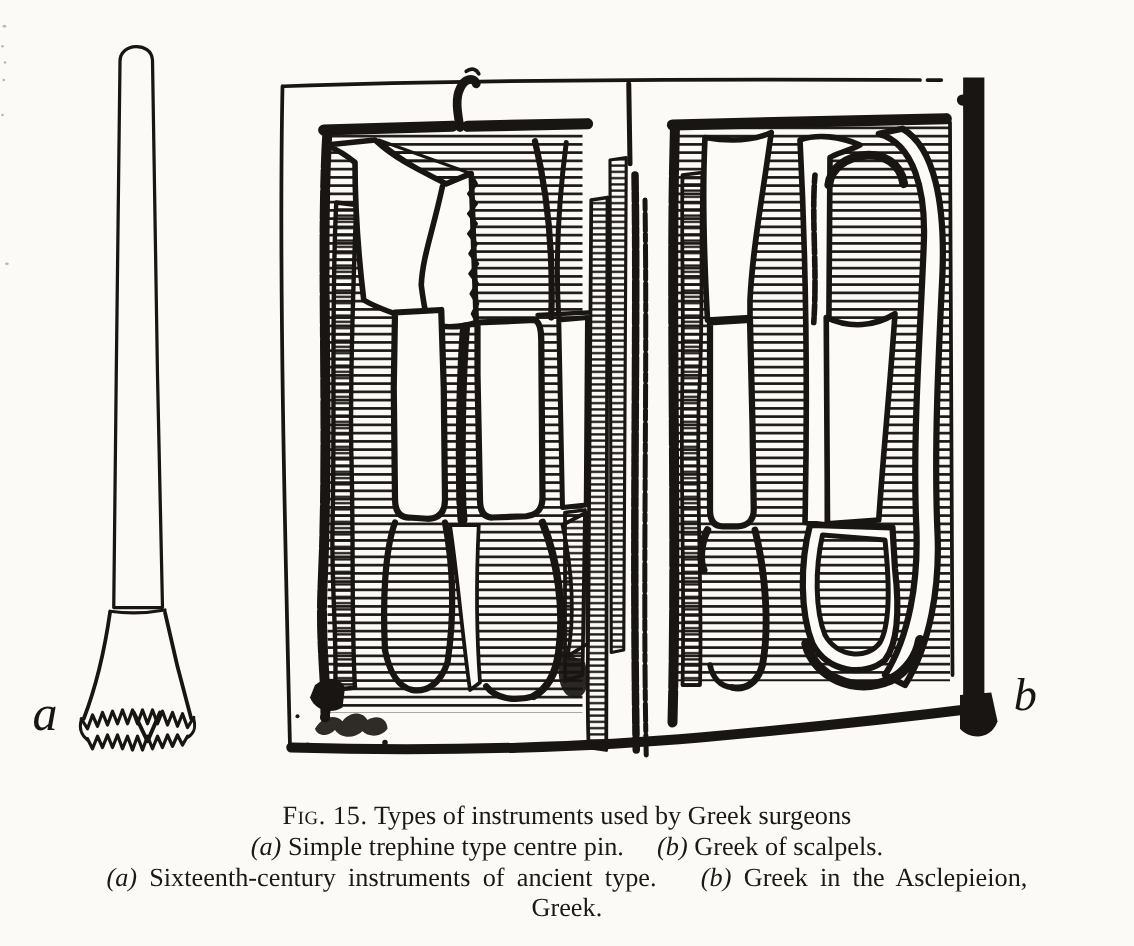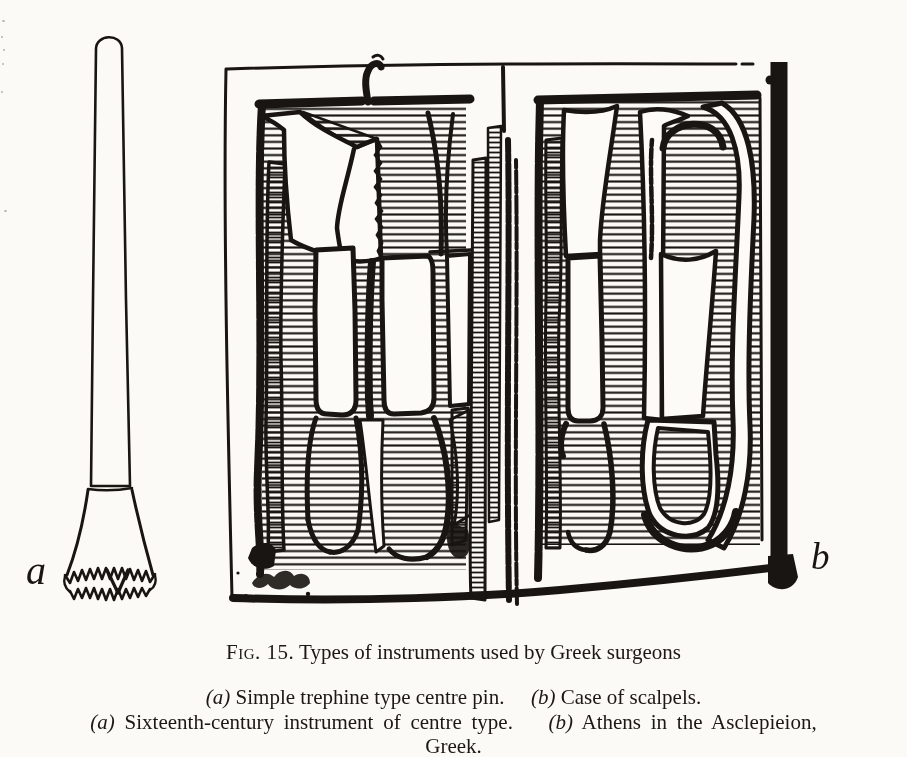--- a/index.html
+++ b/index.html
@@ -20,21 +20,21 @@
     color:#181512;
     line-height:1;
   }
   .label-a{left:26px;top:551px;font-size:40px;}
   .label-b{left:811px;top:538px;font-size:37px;}
   .caption{
     position:absolute;left:0;top:640px;width:907px;
     text-align:center;color:#1c1814;
   }
   .cap-line{font-size:21px;line-height:1.18;}
-  .cap-line1{margin-bottom:20px;}
+  .cap-line1{margin-bottom:0;}
   .cap-line3{word-spacing:4.5px;}
   .smallcaps{font-variant:small-caps;letter-spacing:0.5px;}
   .marker{font-style:italic;}
   .entry-gap{display:inline-block;width:16px;}
   .speck{position:absolute;background:#b9b5ab;border-radius:50%;}
 </style>
 </head>
 <body>
 
 <div class="page">
@@ -167,27 +167,27 @@
   <div class="caption">
     <div class="cap-line cap-line1">
       <span class="smallcaps">Fig. 15.</span>
       <span>Types of instruments used by Greek surgeons</span>
     </div>
     <div class="cap-line cap-line2">
       <span class="marker">(a)</span>
       <span>Simple trephine type centre pin.</span>
       <span class="entry-gap"></span>
       <span class="marker">(b)</span>
-      <span>Case of scalpels.</span>
+      <span>Greek of scalpels.</span>
     </div>
     <div class="cap-line cap-line3">
       <span class="marker">(a)</span>
-      <span>Sixteenth-century instrument of centre type.</span>
+      <span>Sixteenth-century instruments of ancient type.</span>
       <span class="entry-gap"></span>
       <span class="marker">(b)</span>
-      <span>Athens in the Asclepieion,</span>
+      <span>Greek in the Asclepieion,</span>
     </div>
     <div class="cap-line cap-line4">
       <span>Greek.</span>
     </div>
   </div>
 
 </div>
 
 </body></html>

